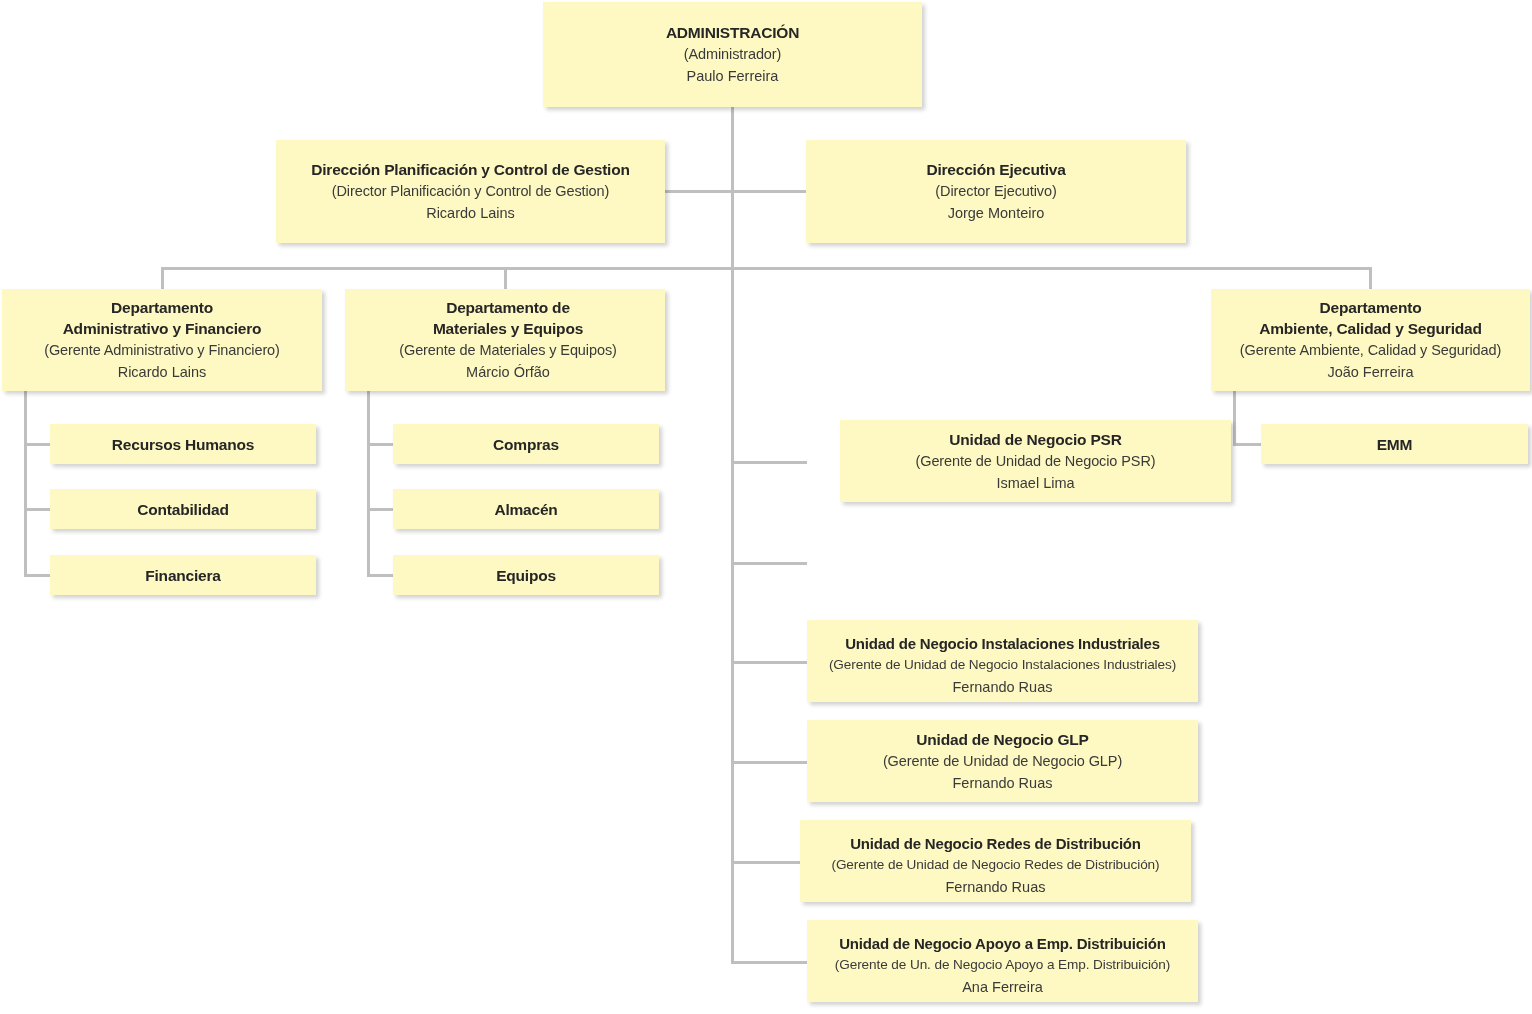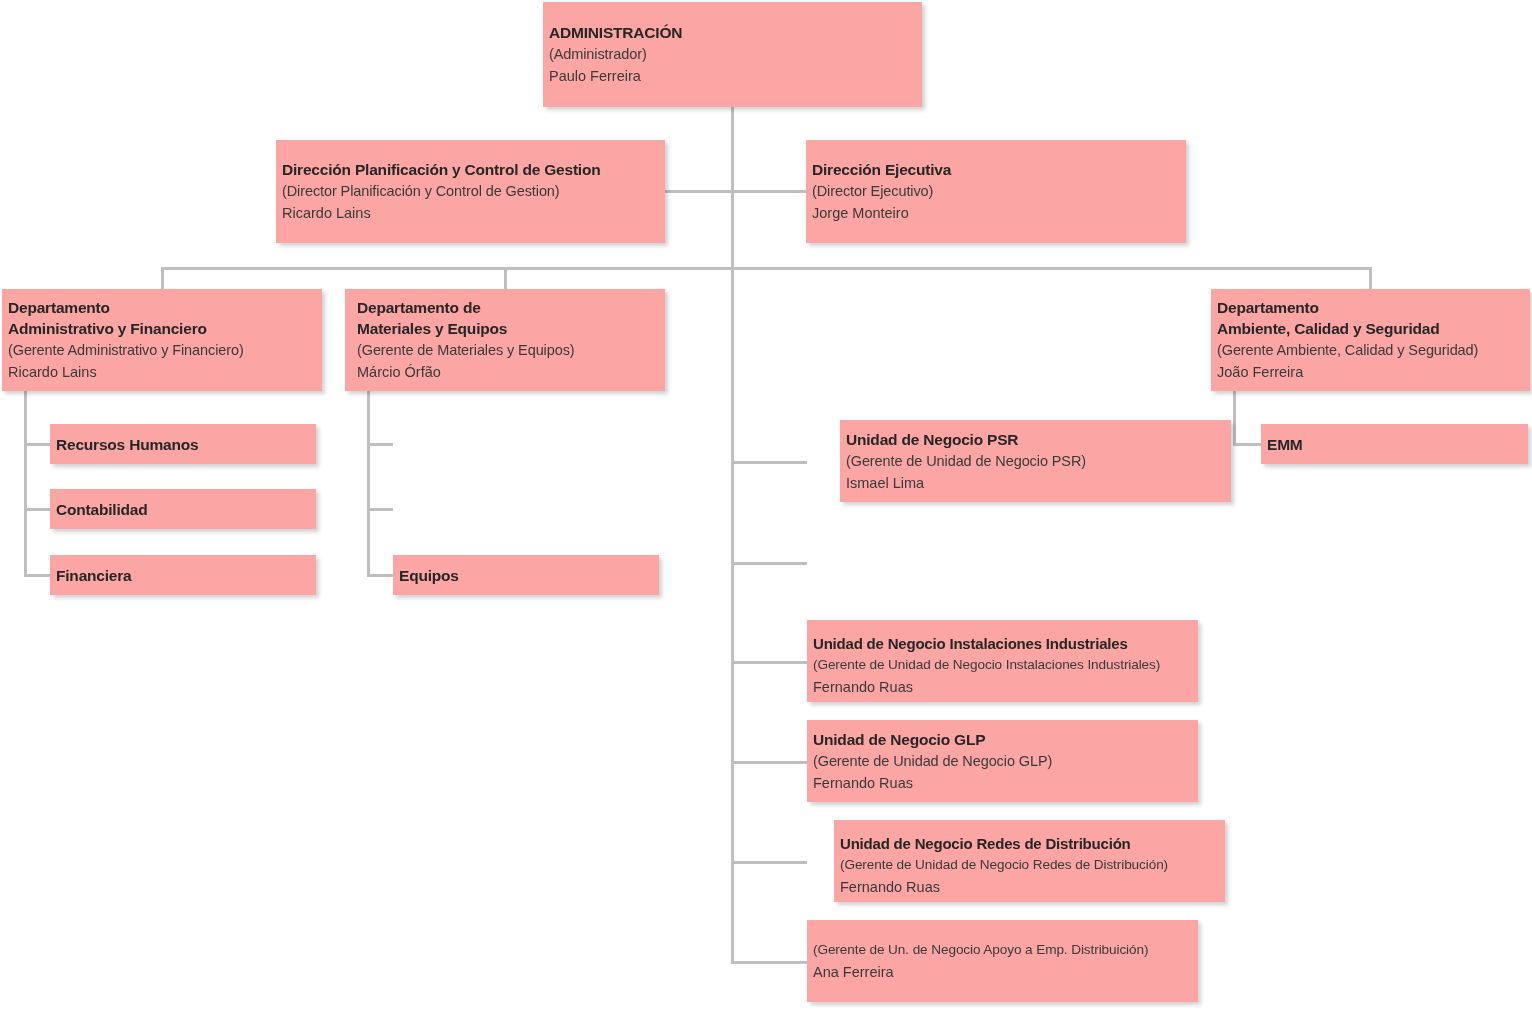--- a/index.html
+++ b/index.html
@@ -14,26 +14,26 @@
   #chart{position:relative;width:1532px;height:1014px;}
 
   
   .line{position:absolute;background:#bfbfbf;z-index:1;}
   .line.h{height:3px;}
   .line.v{width:3px;}
 
   
   .node{
     position:absolute;
-    background:#fca5a5;
+    background:#fef9c3;
     box-shadow:3px 3px 4px rgba(0,0,0,0.18);
     box-sizing:border-box;
     display:flex;
     flex-direction:column;
-    align-items:flex-start;
+    align-items:center;
     justify-content:center;
     text-align:center;
     z-index:3;
     padding:4px 6px;
   }
   .node .t{
     font-weight:bold;
     font-size:15.5px;
     line-height:21px;
     letter-spacing:-0.2px;
@@ -133,20 +133,26 @@
   <div class="node simple" style="left:50px;top:424px;width:266px;height:40px;">
     <div class="t">Recursos Humanos</div>
   </div>
   <div class="node simple" style="left:50px;top:489px;width:266px;height:40px;">
     <div class="t">Contabilidad</div>
   </div>
   <div class="node simple" style="left:50px;top:555px;width:266px;height:40px;">
     <div class="t">Financiera</div>
   </div>
 
+  <div class="node simple" style="left:393px;top:424px;width:266px;height:40px;">
+    <div class="t">Compras</div>
+  </div>
+  <div class="node simple" style="left:393px;top:489px;width:266px;height:40px;">
+    <div class="t">Almacén</div>
+  </div>
   <div class="node simple" style="left:393px;top:555px;width:266px;height:40px;">
     <div class="t">Equipos</div>
   </div>
 
   <div class="node simple" style="left:1261px;top:424px;width:267px;height:40px;">
     <div class="t">EMM</div>
   </div>
 
   <div class="node" style="left:807px;top:420px;width:391px;height:82px;margin-left:33px;">
     <div class="t">Unidad de Negocio PSR</div>
@@ -160,24 +166,25 @@
     <div class="r">(Gerente de Unidad de Negocio Instalaciones Industriales)</div>
     <div class="p">Fernando Ruas</div>
   </div>
 
   <div class="node" style="left:807px;top:720px;width:391px;height:82px;">
     <div class="t">Unidad de Negocio GLP</div>
     <div class="r">(Gerente de Unidad de Negocio GLP)</div>
     <div class="p">Fernando Ruas</div>
   </div>
 
-  <div class="node tight" style="left:834px;top:820px;width:391px;height:82px;">
+  <div class="node tight" style="left:800px;top:820px;width:391px;height:82px;">
     <div class="t">Unidad de Negocio Redes de Distribución</div>
     <div class="r">(Gerente de Unidad de Negocio Redes de Distribución)</div>
     <div class="p">Fernando Ruas</div>
   </div>
 
   <div class="node tight" style="left:807px;top:920px;width:391px;height:82px;">
+    <div class="t">Unidad de Negocio Apoyo a Emp. Distribuición</div>
     <div class="r">(Gerente de Un. de Negocio Apoyo a Emp. Distribuición)</div>
     <div class="p">Ana Ferreira</div>
   </div>
 
 </div>
 
 </body></html>

